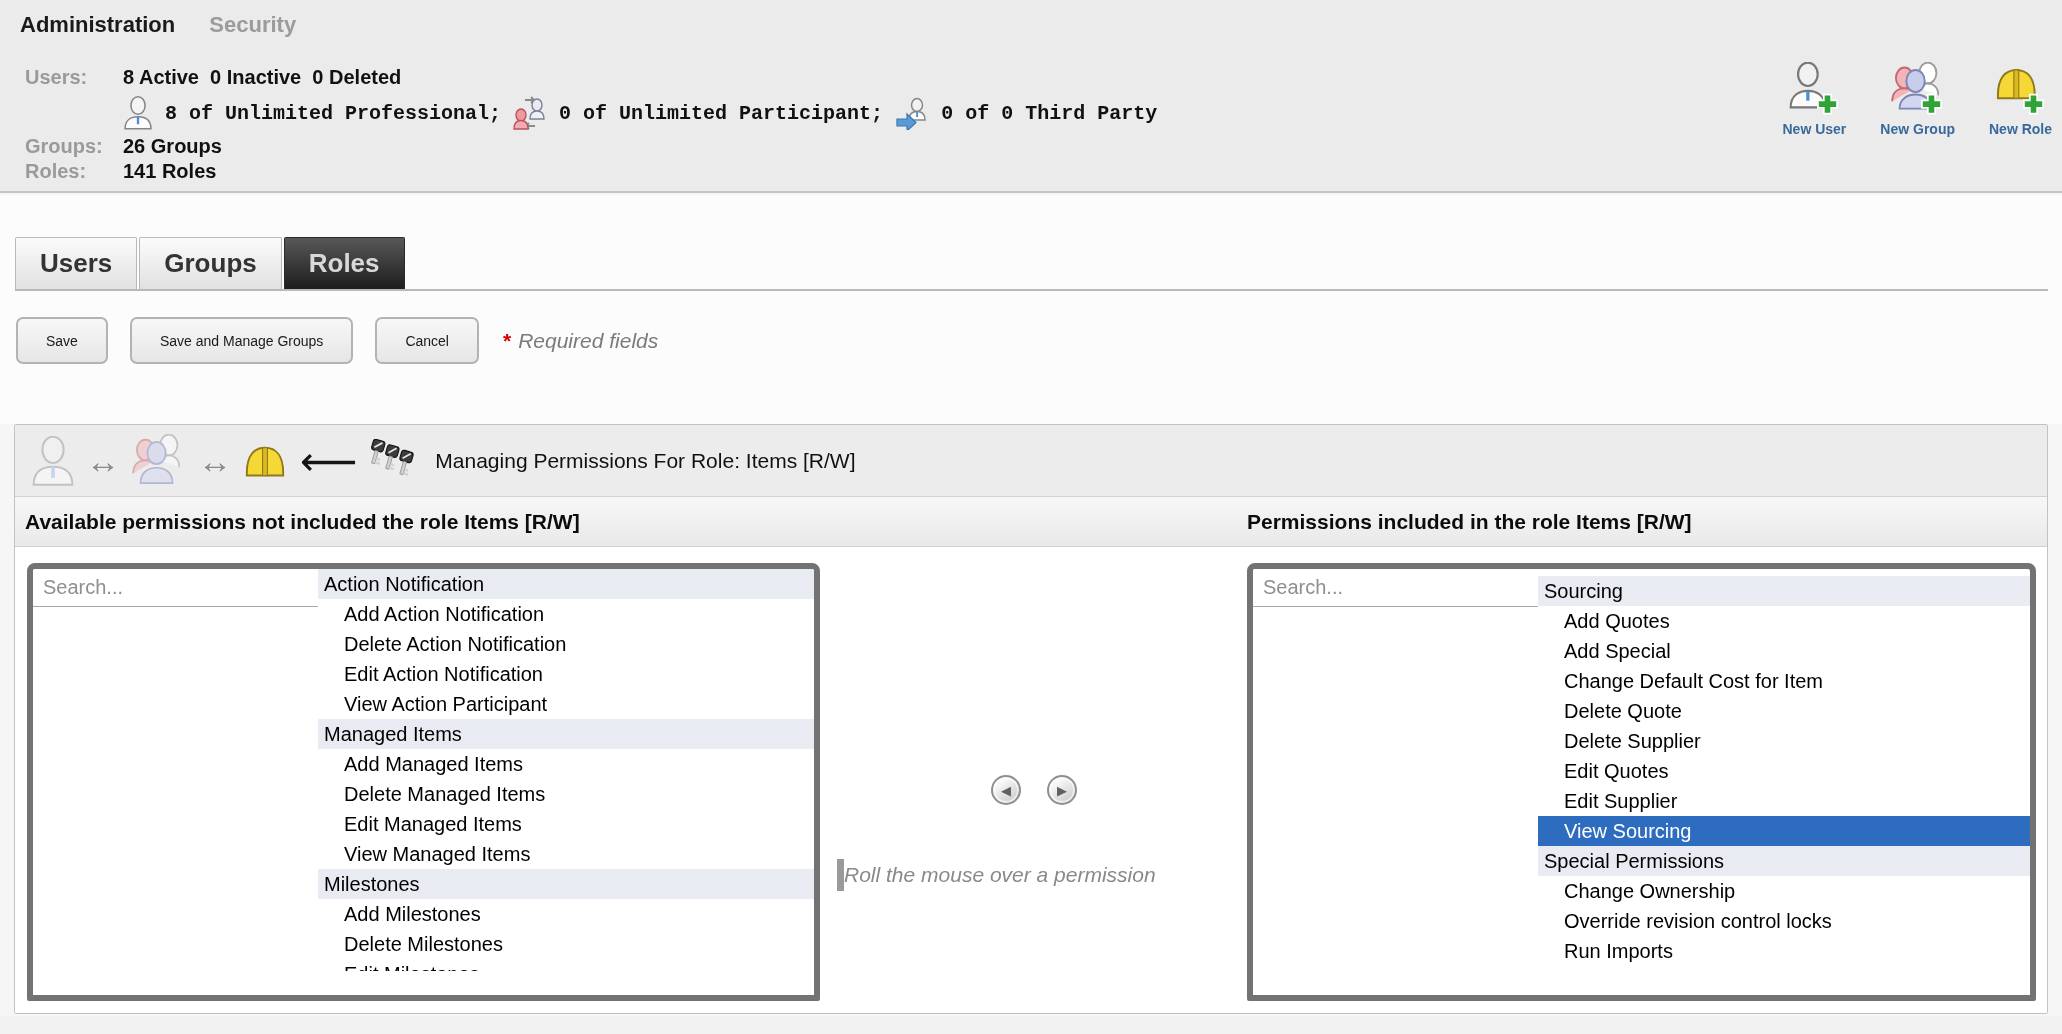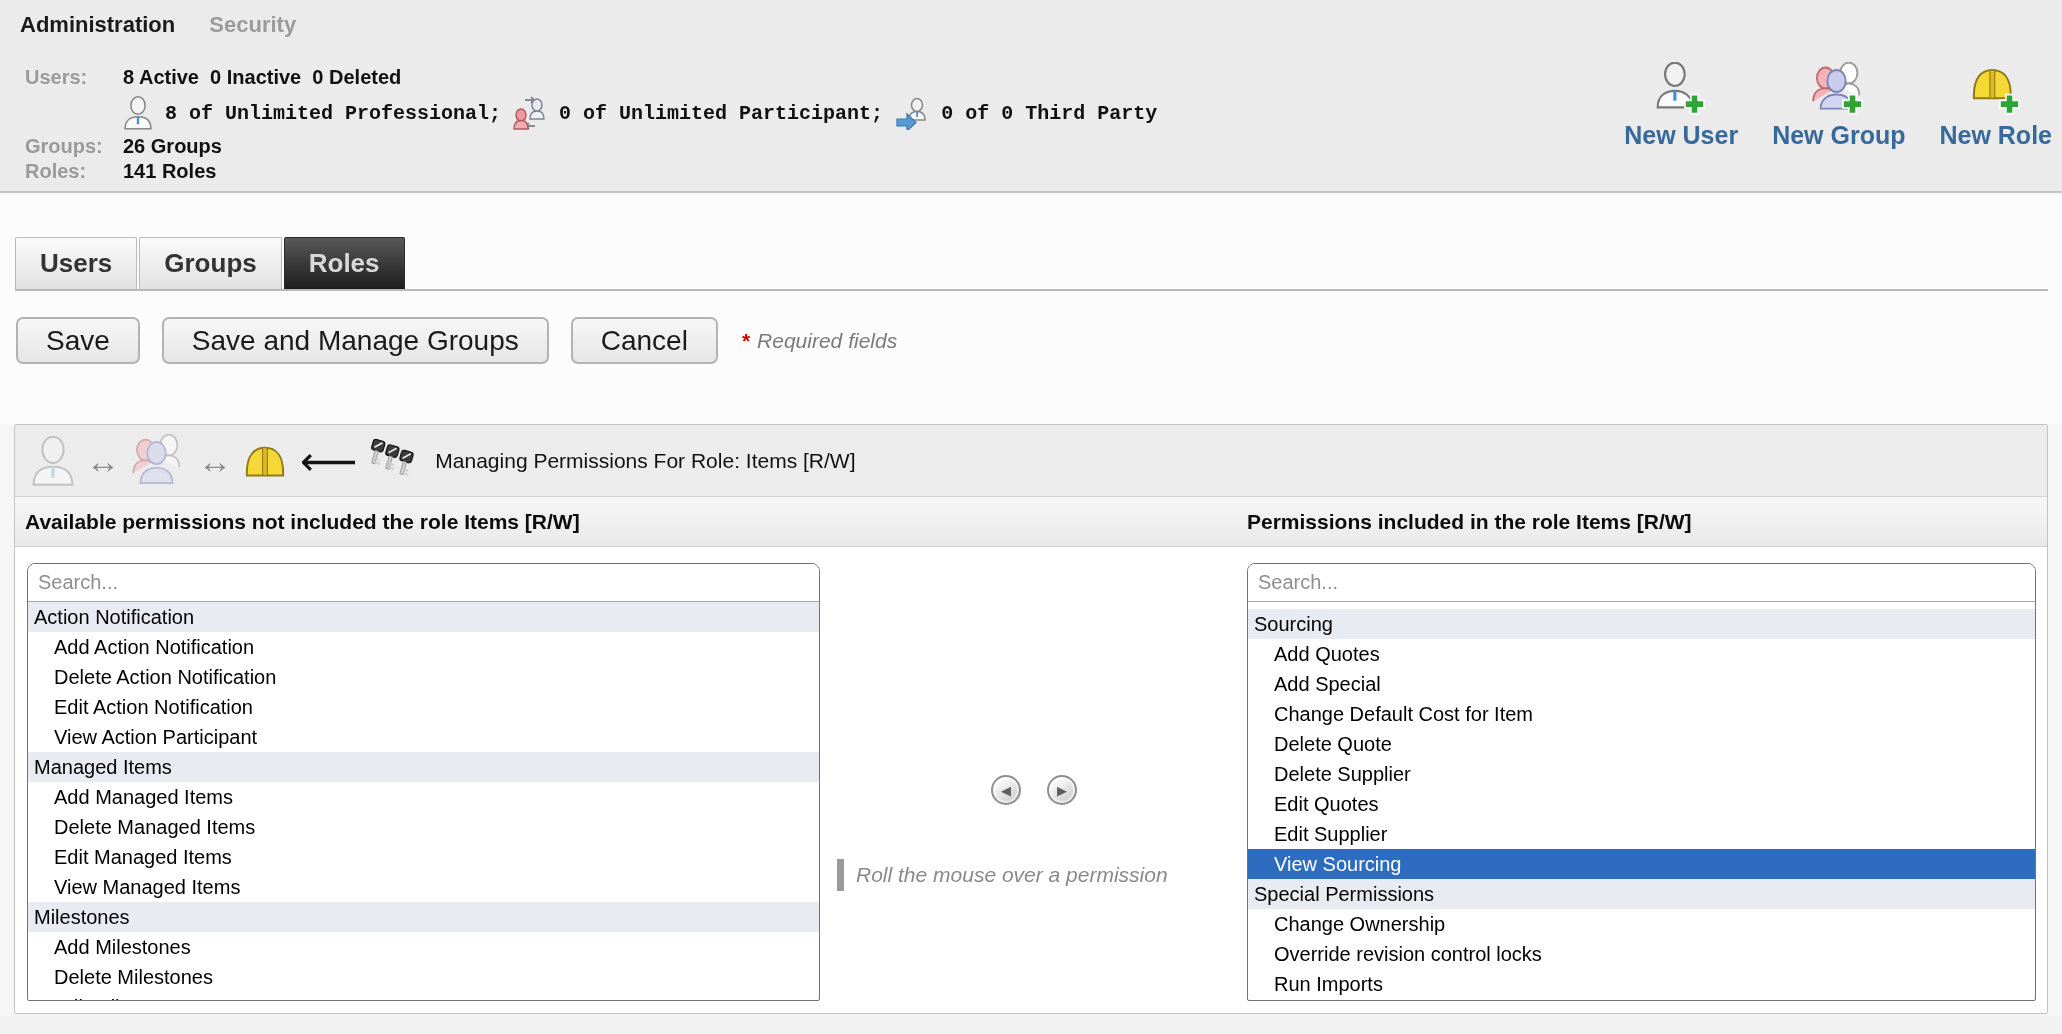--- a/index.html
+++ b/index.html
@@ -30,74 +30,74 @@
   .stats .val{color:#111;white-space:pre;}
   .row1{height:30px;display:flex;align-items:center;}
   .rowlic{height:42px;display:flex;align-items:center;gap:12px;}
   .rowg{height:25px;display:flex;align-items:center;}
   .license{display:flex;align-items:center;gap:12px;font-family:Liberation Mono, monospace;}
   .license svg{flex:0 0 auto;}
   .midzone{position:absolute;top:195px;left:0;right:0;height:229px;background:#fcfcfc;}
   
   .actions{position:absolute;top:62px;right:10px;display:flex;gap:34px;}
   .action{display:flex;flex-direction:column;align-items:center;gap:5px;cursor:pointer;}
-  .action .alabel{color:var(--link-blue);font-weight:bold;font-size:25px;white-space:nowrap;}
+  .action .alabel{color:var(--link-blue);font-weight:bold;font-size:14px;white-space:nowrap;}
   
   .tabbar{position:absolute;top:237px;left:15px;right:14px;height:54px;
     border-bottom:2px solid #b9b9b9;display:flex;align-items:stretch;}
   .tab{padding:0 24px;display:flex;align-items:center;font-weight:bold;font-size:26px;
     border:1px solid #b9b9b9;border-bottom:none;margin-right:2px;
     background:linear-gradient(#fbfbfb,#e1e1e1);color:#333;border-radius:2px 2px 0 0;}
   .tab.active{background:linear-gradient(#585858,#1d1d1d);color:#d8d8d8;border-color:#2a2a2a;}
   
   .toolbar{position:absolute;top:317px;left:16px;display:flex;align-items:center;gap:22px;}
-  .btn{height:47px;padding:0 28px;font-size:28px;font-family:inherit;color:#1a1a1a;
+  .btn{height:47px;padding:0 28px;font-size:14px;font-family:inherit;color:#1a1a1a;
     border:2px solid #b3b3b3;border-radius:7px;
     background:linear-gradient(#f7f7f7,#e6e6e6);display:flex;align-items:center;cursor:pointer;}
   .required{font-size:21px;font-style:italic;color:#7a7a7a;margin-left:2px;}
   .required .star{color:var(--required-red);font-weight:bold;font-style:normal;margin-right:7px;}
   
   .panel{position:absolute;top:424px;left:14px;width:2034px;height:590px;
     background:#fff;border:1px solid #c2c2c2;border-radius:2px;}
   .iconbar{height:72px;background:#ececec;border-bottom:1px solid #d2d2d2;
     display:flex;align-items:center;padding-left:15px;gap:10px;}
   .iconbar .faded{opacity:.5;}
   .swap{color:#8a8a8a;font-size:34px;line-height:1;}
   .assign{color:#151515;font-size:40px;line-height:1;margin:0 2px;}
   .ptitle{font-size:21px;color:#111;margin-left:6px;white-space:nowrap;}
   .colheaders{height:50px;display:flex;align-items:center;
     background:linear-gradient(#f7f7f7,#e9e9e9);border-bottom:1px solid #cfcfcf;
     font-weight:bold;font-size:21px;color:#0c0c0c;}
   .ch-left{padding-left:10px;width:1232px;}
   .ch-right{flex:1;}
   .content{position:relative;height:466px;background:#fff;}
-  .listbox{position:absolute;top:16px;height:438px;border:1px solid #737373;
+  .listbox{position:absolute;top:16px;height:438px;border:6px solid #737373;
     border-radius:8px 8px 2px 2px;background:#fff;overflow:hidden;
-    display:flex;flex-direction:column;}
+    display:flex;flex-direction:row;}
   #left-listbox{left:12px;width:793px;}
   #right-listbox{left:1232px;width:789px;}
   .search{height:38px;flex:0 0 38px;border:none;border-bottom:1px solid #a8a8a8;
     padding:0 10px;font-size:20px;font-family:inherit;color:#333;outline:none;background:#fff;}
   .search::placeholder{color:#8f8f8f;}
   .list{flex:1;overflow:hidden;}
   .row{height:30px;line-height:30px;font-size:20px;padding-left:26px;
     white-space:nowrap;color:#000;cursor:default;}
   .row.group{padding-left:6px;background:var(--group-row-bg);}
   .row.selected{background:var(--accent-blue);color:#fff;}
   .row.spacer{height:7px;}
   .row.clipped{height:12px;overflow:hidden;}
   
   .middle{position:absolute;left:806px;top:0;width:426px;height:100%;}
   .arrows{position:absolute;top:228px;left:0;right:0;display:flex;justify-content:center;gap:26px;}
   .nav-circle{width:30px;height:30px;border-radius:50%;
     background:linear-gradient(145deg,#ffffff 15%,#c7c7c7 95%);
     border:2px solid #8f8f8f;box-shadow:inset 0 0 0 2px rgba(255,255,255,.6);
     display:flex;align-items:center;justify-content:center;
     color:#5f5f5f;font-size:13px;cursor:pointer;padding:0;}
-  .hint{position:absolute;top:312px;left:16px;display:flex;align-items:center;gap:12px;}
+  .hint{position:absolute;top:312px;left:16px;display:flex;align-items:center;gap:0;}
   .hint .bar{width:7px;height:32px;background:#9a9a9a;}
   .hint .htext{font-style:italic;font-size:21px;color:#898989;white-space:nowrap;}
   .footer-strip{position:absolute;top:1016px;left:0;right:0;bottom:0;background:#f2f2f2;}
 </style>
 </head>
 <body>
 
 <div class="topband">
   <div class="breadcrumb">
     <span class="primary">Administration</span>

